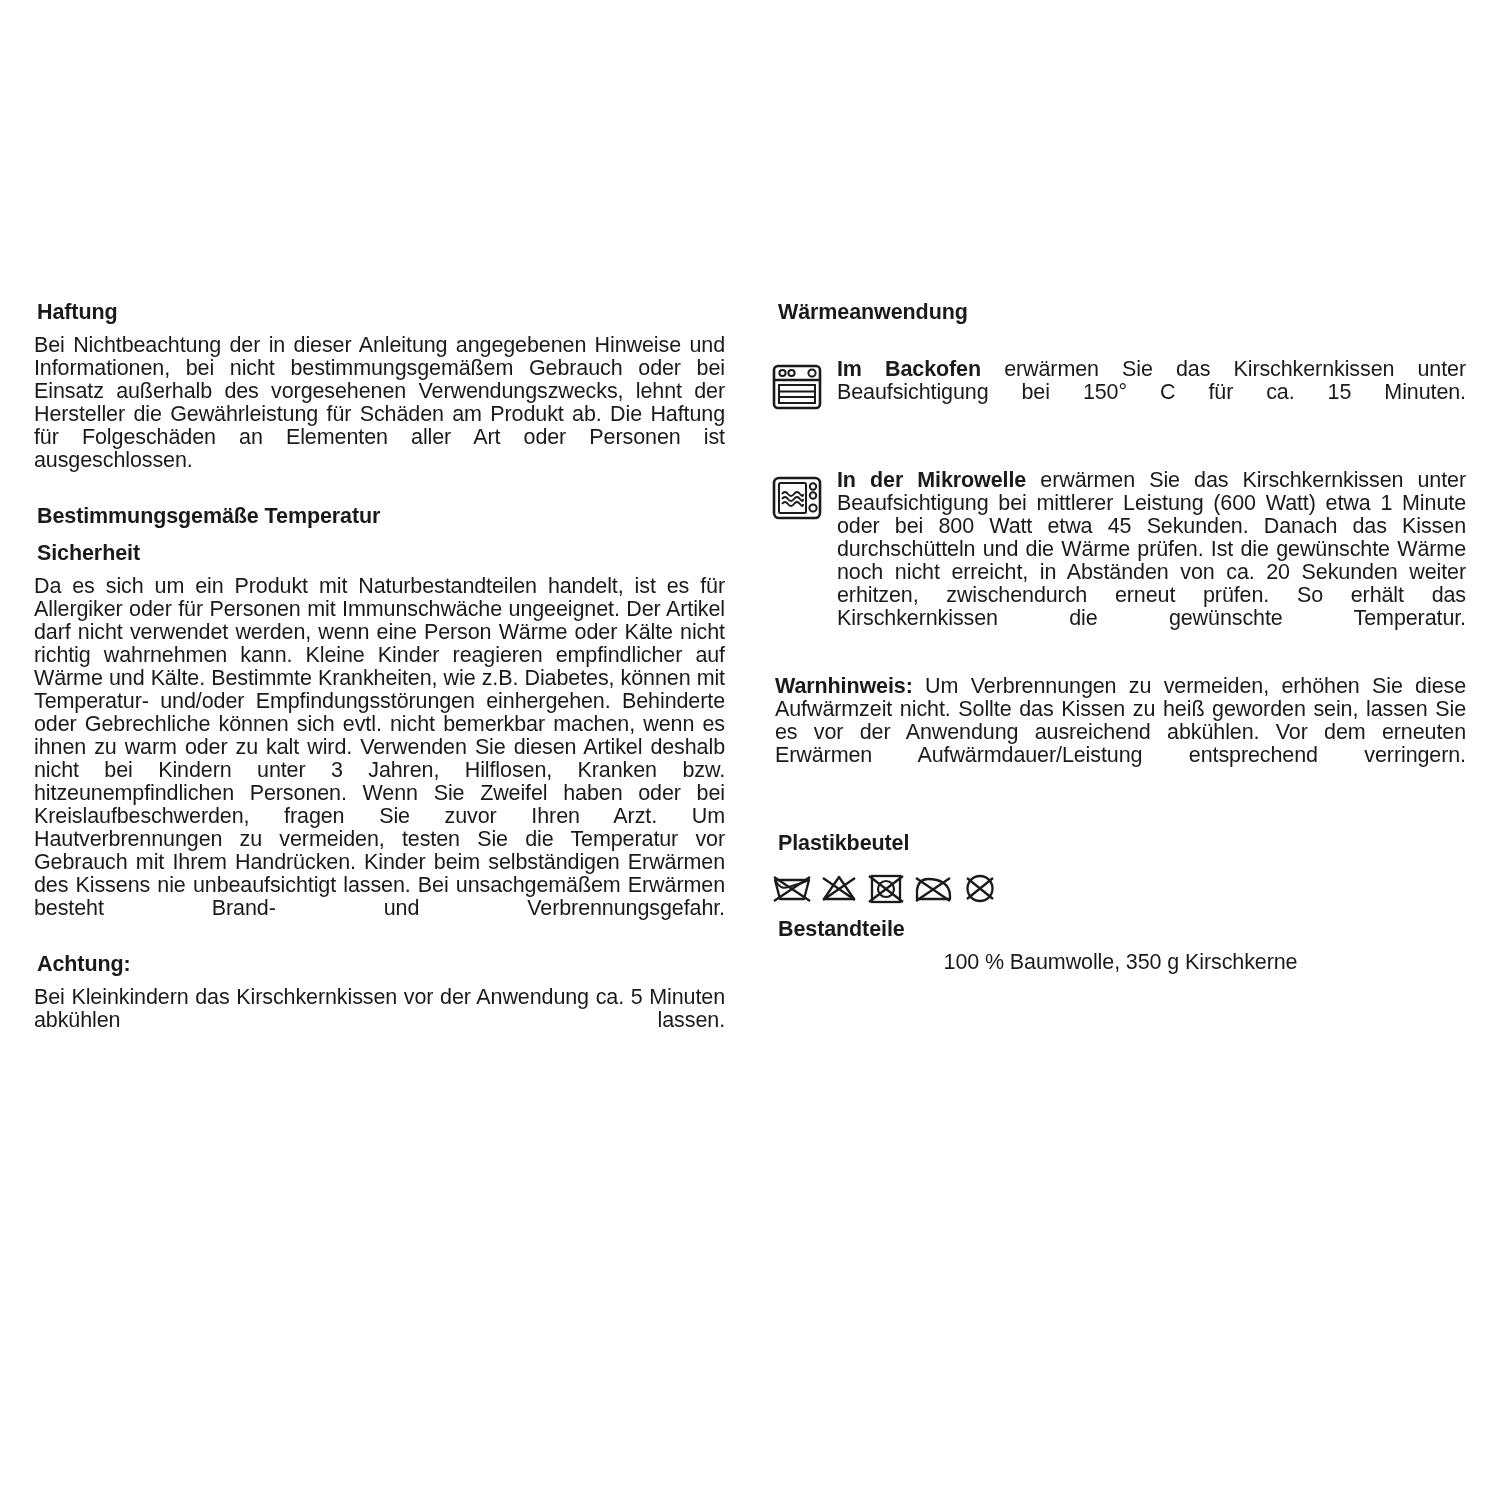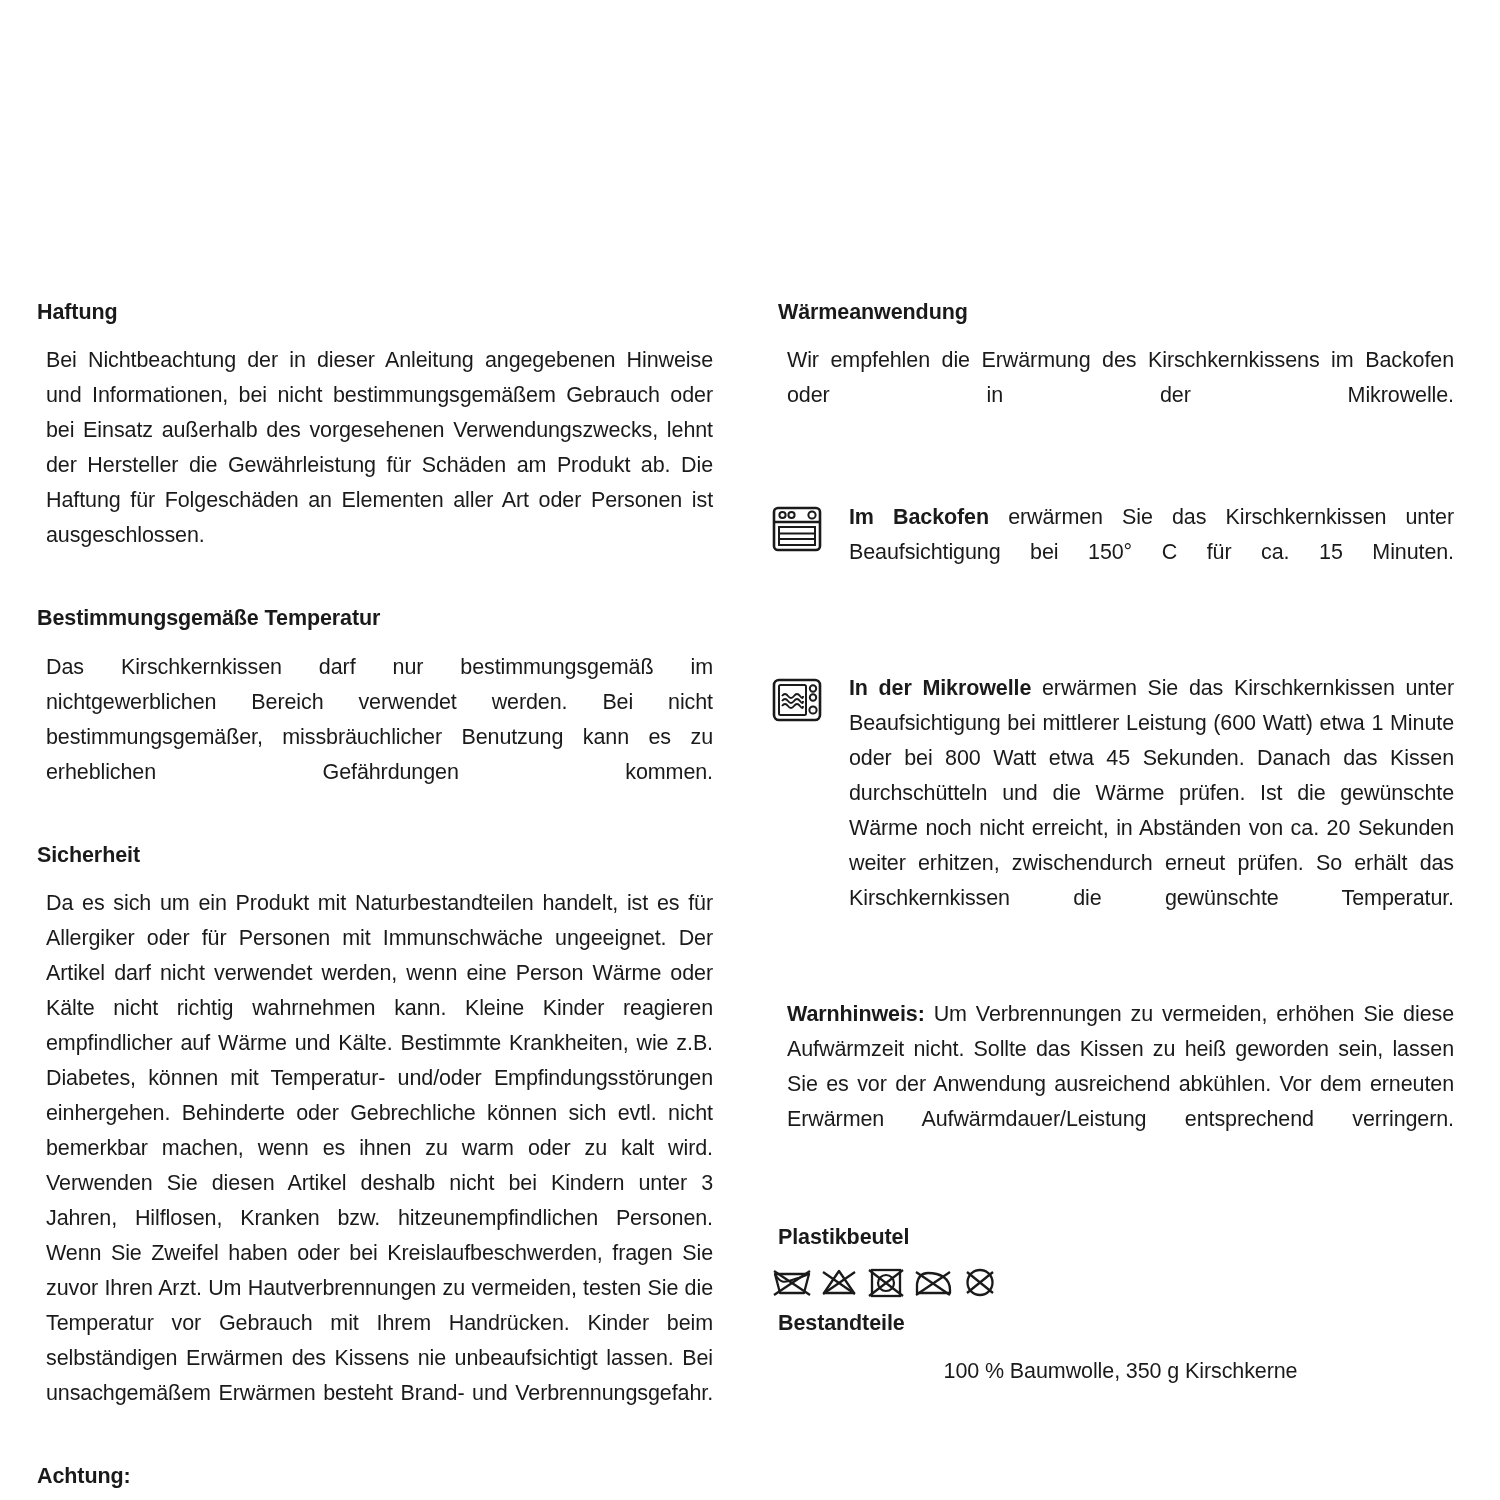--- a/index.html
+++ b/index.html
@@ -46,22 +46,22 @@
     font-weight: bold;
     line-height: 29.3px;
     margin: 7px;
     padding: 0;
     letter-spacing: -0.1px;
   }
 
   p.body-text {
     font-size: 21.5px;
     font-weight: normal;
-    line-height: 35px;
-    margin: 16px;
+    line-height: 23px;
+    margin: 4px;
     padding: 0;
     text-align: justify;
     text-justify: inter-word;
     letter-spacing: -0.1px;
     -webkit-hyphens: none;
     hyphens: none;
   }
 
   
   .body-text::after {
@@ -118,35 +118,33 @@
 <div class="page">
 
   <div class="columns">
 
     <div class="col">
 
       <h3 class="section-head">Haftung</h3>
       <p class="body-text">Bei Nichtbeachtung der in dieser Anleitung angegebenen Hinweise und Informationen, bei nicht bestimmungsgemäßem Gebrauch oder bei Einsatz außerhalb des vorgesehenen Verwendungszwecks, lehnt der Hersteller die Gewährleistung für Schäden am Produkt ab. Die Haftung für Folgeschäden an Elementen aller Art oder Personen ist ausgeschlossen.</p>
 
       <h3 class="section-head">Bestimmungsgemäße Temperatur</h3>
-      <p class="body-text">Das Kirschkernkissen darf nur bestimmungsgemäß im nichtgewerblichen Bereich verwendet werden. Bei nicht bestimmungsgemäßer, missbräuchlicher Benutzung kann es zu erheblichen Gefährdungen kommen.</p>
 
       <h3 class="section-head">Sicherheit</h3>
       <p class="body-text">Da es sich um ein Produkt mit Naturbestandteilen handelt, ist es für Allergiker oder für Personen mit Immunschwäche ungeeignet. Der Artikel darf nicht verwendet werden, wenn eine Person Wärme oder Kälte nicht richtig wahrnehmen kann. Kleine Kinder reagieren empfindlicher auf Wärme und Kälte. Bestimmte Krankheiten, wie z.B. Diabetes, können mit Temperatur- und/oder Empfindungsstörungen einhergehen. Behinderte oder Gebrechliche können sich evtl. nicht bemerkbar machen, wenn es ihnen zu warm oder zu kalt wird. Verwenden Sie diesen Artikel deshalb nicht bei Kindern unter 3 Jahren, Hilflosen, Kranken bzw. hitzeunempfindlichen Personen. Wenn Sie Zweifel haben oder bei Kreislaufbeschwerden, fragen Sie zuvor Ihren Arzt. Um Hautverbrennungen zu vermeiden, testen Sie die Temperatur vor Gebrauch mit Ihrem Handrücken. Kinder beim selbständigen Erwärmen des Kissens nie unbeaufsichtigt lassen. Bei unsachgemäßem Erwärmen besteht Brand- und Verbrennungsgefahr.</p>
 
       <h3 class="section-head">Achtung:</h3>
       <p class="body-text">Bei Kleinkindern das Kirschkernkissen vor der Anwendung ca. 5 Minuten abkühlen lassen.</p>
 
     </div>
 
     <div class="col">
 
       <h3 class="section-head">Wärmeanwendung</h3>
 
-      <p class="body-text">Wir empfehlen die Erwärmung des Kirschkernkissens im Backofen oder in der Mikrowelle.</p>
 
 
       <div class="gap-md"></div>
 
       <div class="icon-block">
         <span class="icon-holder">
           <svg width="52" height="52" viewBox="0 0 52 52" aria-hidden="true">
             <rect x="3" y="5" width="46" height="42" rx="4" ry="4" fill="none" stroke="#1a1a1a" stroke-width="2.6"></rect>
             <line x1="3" y1="19" x2="49" y2="19" stroke="#1a1a1a" stroke-width="2.6"></line>
             <circle cx="11.5" cy="12" r="3.1" fill="none" stroke="#1a1a1a" stroke-width="2"></circle>

